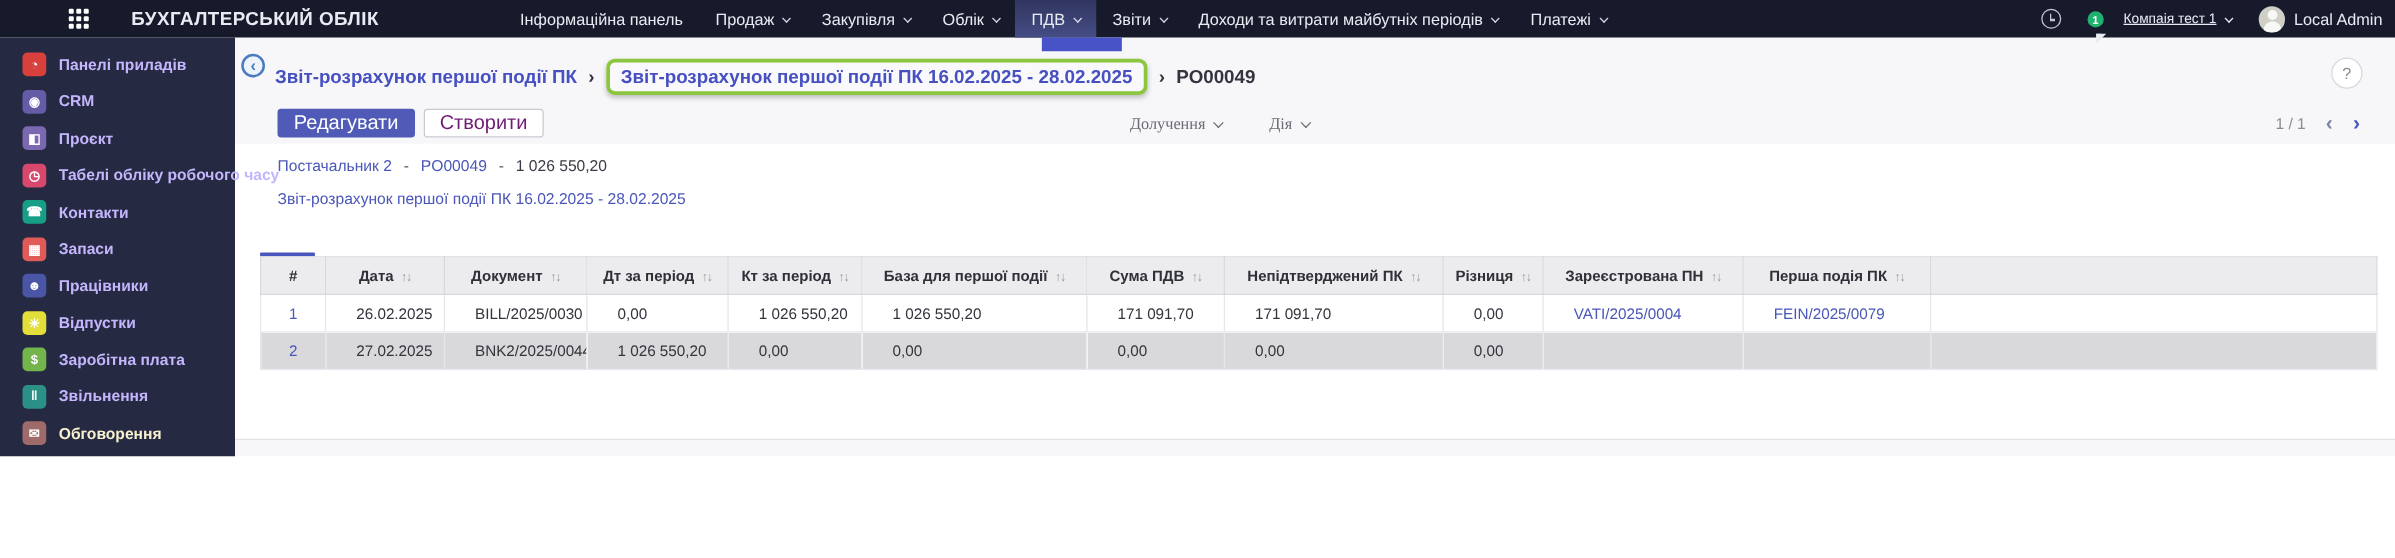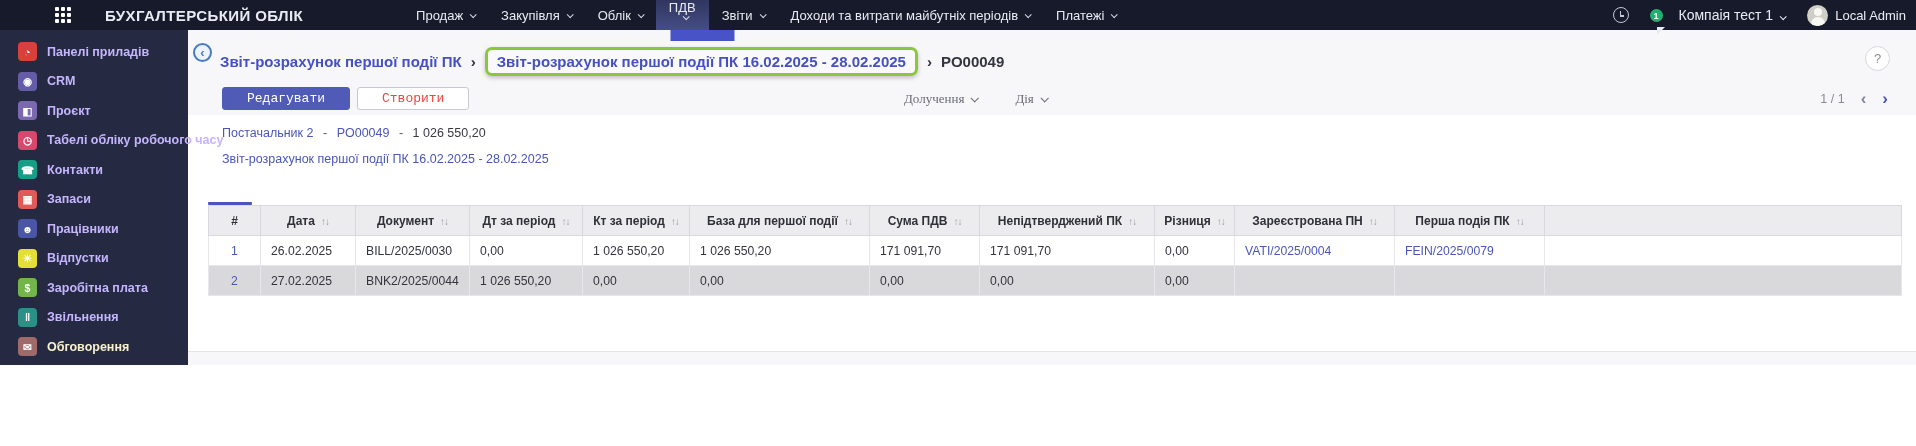--- a/index.html
+++ b/index.html
@@ -6,33 +6,33 @@
   html,body { width:1916px; height:446px; background:#ffffff; font-family:"Liberation Sans",sans-serif; overflow:hidden; }
   .stage { position:relative; width:1916px; height:446px; }
 
   
   .topbar { position:absolute; left:0; top:0; width:1916px; height:30px; background:#171a2b; display:flex; align-items:center; color:#e9ebf3; z-index:20; }
   .grid-icon { margin-left:55px; display:grid; grid-template-columns:repeat(3,4px); grid-gap:2px; cursor:pointer; }
   .grid-icon i { width:4px; height:4px; background:#fff; border-radius:1px; display:block; }
   .app-title { margin-left:34px; font-size:15px; font-weight:700; letter-spacing:.4px; white-space:nowrap; cursor:pointer; }
   .menu { display:flex; align-items:stretch; height:30px; margin-left:100px; }
   .menu-item { position:relative; display:flex; align-items:center; padding:0 13px; font-size:13px; font-weight:500; white-space:nowrap; cursor:pointer; color:#e9ebf3; }
-  .menu-item.active { background:linear-gradient(#30365e,#454d86);flex-direction:column; }
+  .menu-item.active { background:linear-gradient(#30365e,#454d86); }
   .menu-item.active::after { content:""; position:absolute; top:100%; left:50%; transform:translateX(-18%); width:64px; height:11px; background:#4953c8; }
   .chev { display:inline-block; width:6px; height:6px; border-right:1.6px solid currentColor; border-bottom:1.6px solid currentColor; transform:rotate(45deg) translateY(-1px); margin-left:7px; }
   .menu-item .chev { width:5px; height:5px; opacity:.9; }
   .top-right { margin-left:auto; display:flex; align-items:center; margin-right:10px; }
   .clock-ic { width:16px; height:16px; border:1.5px solid #c3c7d6; border-radius:50%; position:relative; cursor:pointer; }
   .clock-ic::before { content:""; position:absolute; left:6px; top:3px; width:1.5px; height:5px; background:#c3c7d6; }
   .clock-ic::after { content:""; position:absolute; left:6px; top:7px; width:4px; height:1.5px; background:#c3c7d6; }
   .chat-wrap { position:relative; margin-left:26px; cursor:pointer; }
   .chat-ic { width:18px; height:13px; background:#e9ebf3; border-radius:2.5px; position:relative; }
   .chat-ic::after { content:""; position:absolute; left:2px; top:12px; border:4px solid transparent; border-top-color:#e9ebf3; border-left-color:#e9ebf3; }
   .chat-badge { position:absolute; top:-6px; right:-8px; min-width:13px; height:13px; border-radius:50%; background:#1fb16d; color:#fff; font-size:9px; font-weight:700; display:flex; align-items:center; justify-content:center; }
-  .company { margin-left:24px; font-size:14px; font-weight:500; cursor:pointer; white-space:nowrap; }
+  .company { margin-left:24px; font-size:11px; font-weight:500; cursor:pointer; white-space:nowrap;text-decoration:underline; }
   .company .chev { width:5px; height:5px; }
   .avatar { width:21px; height:21px; border-radius:50%; background:#cfcfc7; position:relative; overflow:hidden; margin-left:22px; cursor:pointer; }
   .avatar::before { content:""; position:absolute; left:6.5px; top:3px; width:8px; height:8px; border-radius:50%; background:#f7f7f3; }
   .avatar::after { content:""; position:absolute; left:3.5px; top:12.5px; width:14px; height:9px; border-radius:7px 7px 0 0; background:#f7f7f3; }
   .user-name { margin-left:7px; font-size:13px; font-weight:500; white-space:nowrap; cursor:pointer; }
 
   
   .sidebar { position:absolute; left:0; top:30px; width:188px; height:335px; background:#252a42; padding-top:7px; z-index:10; }
   .side-item { display:flex; align-items:center; height:29.5px; padding-left:18px; cursor:pointer; }
   .side-ic { width:19px; height:19px; border-radius:4px; display:flex; align-items:center; justify-content:center; color:#fff; font-size:10.5px; font-weight:700; flex:0 0 19px; }
@@ -42,42 +42,42 @@
   .content { position:absolute; left:188px; top:30px; width:1728px; height:335px; background:#f7f7fa; z-index:5; }
   .back-btn { position:absolute; left:5px; top:13px; width:19px; height:19px; border-radius:50%; background:#eef2fb; border:2px solid #4a7bc0; color:#4a7bc0; font-size:13px; font-weight:700; line-height:14px; text-align:center; cursor:pointer; }
   .breadcrumb { position:absolute; left:32px; top:12px; height:38px; display:flex; align-items:center; font-size:15px; font-weight:700; white-space:nowrap; }
   .crumb-link { color:#4650c0; text-decoration:none; cursor:pointer; }
   .crumb-sep { color:#33343f; margin:0 9px; font-size:15px; }
   .crumb-current { color:#33343f; }
   .annotation-box { display:inline-flex; align-items:center; border:3px solid #8cc63e; border-radius:7px; padding:3px 9px; box-shadow:0 2px 4px rgba(0,0,0,.22); background:rgba(255,255,255,.25); }
   .help-btn { position:absolute; right:26px; top:16px; width:25px; height:25px; border-radius:50%; background:#fff; border:1px solid #d7d7de; color:#8b8b95; font-size:13px; display:flex; align-items:center; justify-content:center; cursor:pointer; }
 
   .btn-row { position:absolute; left:34px; top:57px; height:23px; display:flex; align-items:center; }
-  .btn { height:23px; padding:0 24px; font-size:13px; border-radius:3px; cursor:pointer; font-family:Liberation Mono, monospace; }
+  .btn { height:23px; padding:0 12px; font-size:16px; border-radius:3px; cursor:pointer; font-family:Liberation Sans, sans-serif; }
   .btn-primary { background:#4f5bb7; border:1px solid #4f5bb7; color:#fff; }
-  .btn-secondary { background:#fff; border:1px solid #c9c9d2; color:#ef4444; margin-left:7px; }
+  .btn-secondary { background:#fff; border:1px solid #c9c9d2; color:#701a75; margin-left:7px; }
   .mid-dropdowns { position:absolute; left:716px; top:57px; height:23px; display:flex; align-items:center; gap:38px; color:#6b6b76; font-size:13px; }
   .dropdown { display:flex; align-items:center; cursor:pointer; white-space:nowrap;font-family:Liberation Serif, serif; }
   .pager { position:absolute; right:28px; top:57px; height:23px; display:flex; align-items:center; gap:16px; font-size:12.5px; color:#8b8b95; }
   .pager-prev { color:#7d84a8; font-size:17px; font-weight:700; cursor:pointer; line-height:1; }
   .pager-next { color:#4a57b8; font-size:17px; font-weight:700; cursor:pointer; line-height:1; }
 
   
   .sheet { position:absolute; left:0; top:85px; width:1728px; height:237px; background:#fff; border-bottom:1px solid #e3e3e8; }
   .record-line { position:absolute; left:34px; top:11px; font-size:12.5px; color:#3a3a44; white-space:nowrap; }
   .rl-link { color:#4a57b8; text-decoration:none; cursor:pointer; }
   .rl-sep { margin:0 6px; color:#55565e; }
   .record-subtitle { position:absolute; left:34px; top:37px; font-size:12.5px; color:#4a57b8; text-decoration:none; cursor:pointer; white-space:nowrap; }
   .tab-indicator { position:absolute; left:20px; top:87px; width:44px; height:3px; background:#4a55bd; border-radius:1px; }
 
   table.grid { position:absolute; left:20px; top:90px; width:1694px; border-collapse:collapse; table-layout:fixed; }
   .grid th { height:30px; background:#ececef; border:1px solid #d8d8de; font-size:12px; font-weight:700; color:#2f3038; text-align:center; white-space:nowrap; overflow:hidden; cursor:pointer; }
   .grid th.filler { cursor:default; }
   .sort-icon { color:#9a9aa2; font-size:10px; font-weight:400; margin-left:6px; letter-spacing:-1px; }
-  .grid td { height:30px; padding:0 10px; border-right:1px solid #e6e6ec; border-bottom:1px solid #e6e6ec; font-size:12.2px; color:#33343c; white-space:nowrap; overflow:hidden; cursor:pointer; background:#fff; }
+  .grid td { height:30px; padding:0 24px; border-right:1px solid #e6e6ec; border-bottom:1px solid #e6e6ec; font-size:12.2px; color:#33343c; white-space:nowrap; overflow:hidden; cursor:pointer; background:#fff; }
   .grid td:first-child { border-left:1px solid #e6e6ec; text-align:center; padding:0 4px; }
   .grid tr.selected td { background:#d9d9dc; }
   .grid td.link { color:#4a57b8; }
 </style>
 </head>
 <body>
 
 <div class="stage">
 
   <header class="topbar">
@@ -87,20 +87,23 @@
         <i></i>
         <i></i>
         <i></i>
         <i></i>
         <i></i>
         <i></i>
         <i></i>
       </div>
     <div class="app-title">БУХГАЛТЕРСЬКИЙ ОБЛІК</div>
     <nav class="menu">
+        <div class="menu-item">
+          <span>Інформаційна панель</span>
+        </div>
         <div class="menu-item">
           <span>Продаж</span>
           <span class="chev"></span>
         </div>
         <div class="menu-item">
           <span>Закупівля</span>
           <span class="chev"></span>
         </div>
         <div class="menu-item">
           <span>Облік</span>

